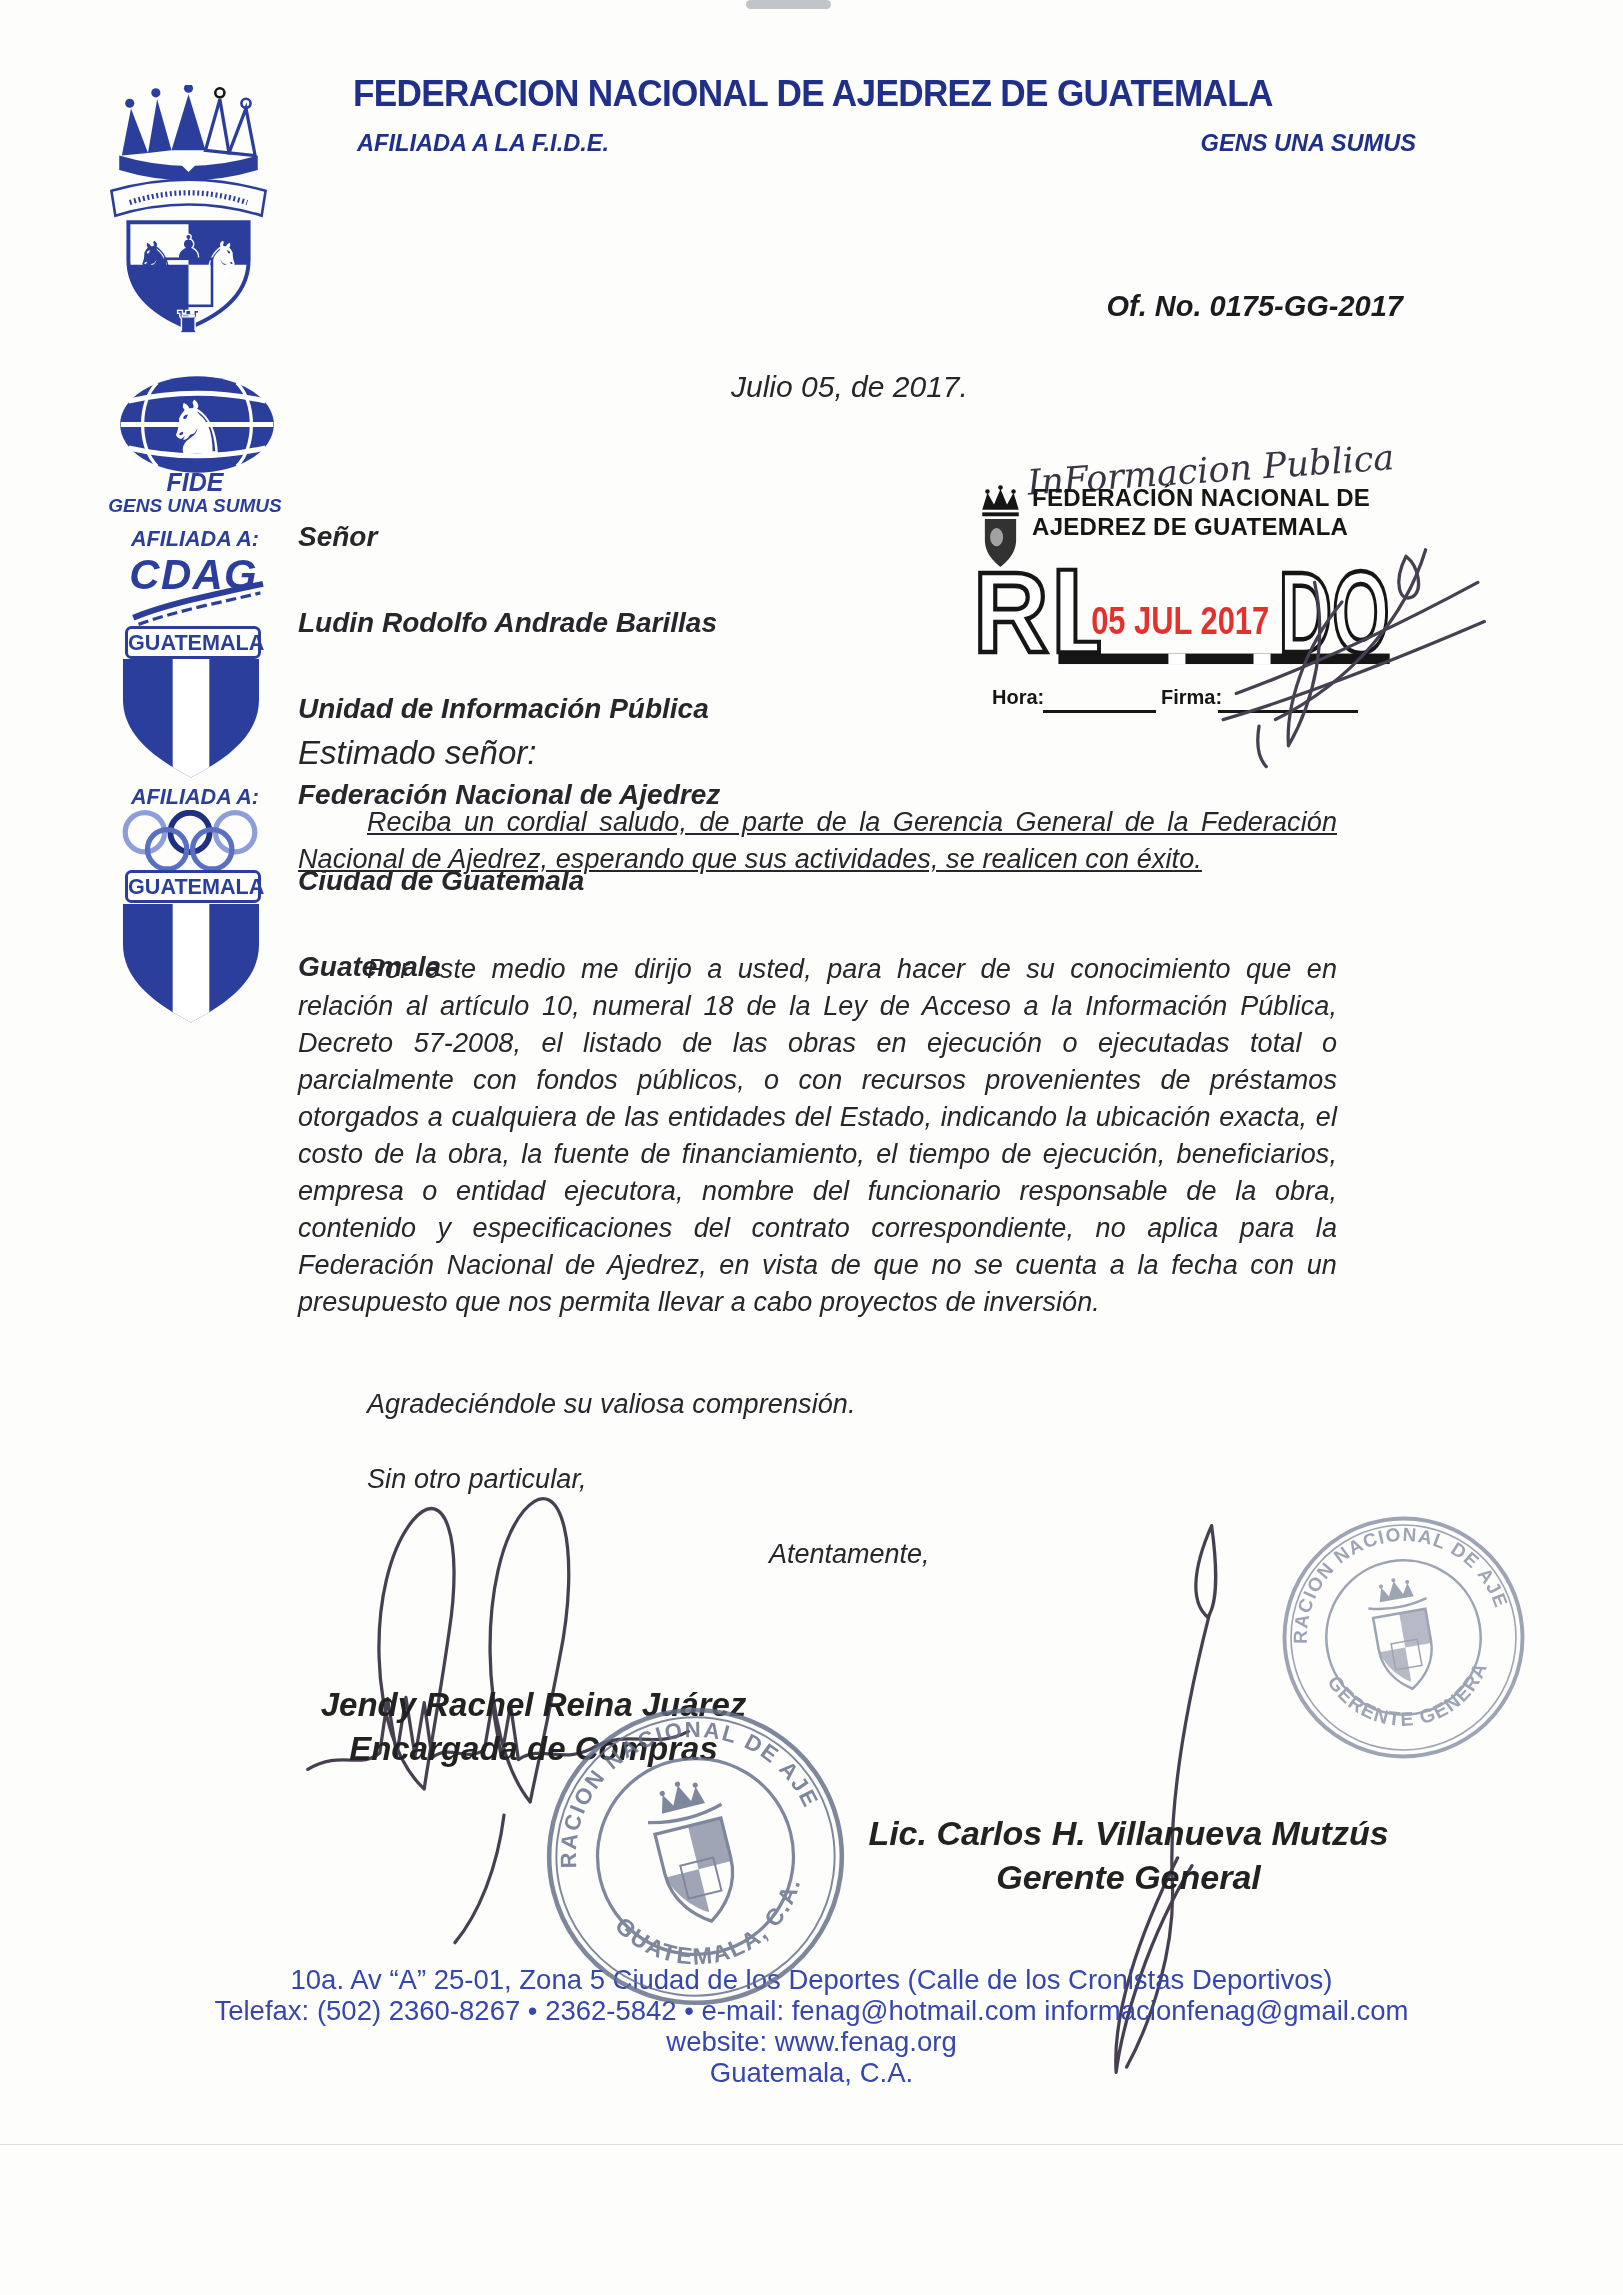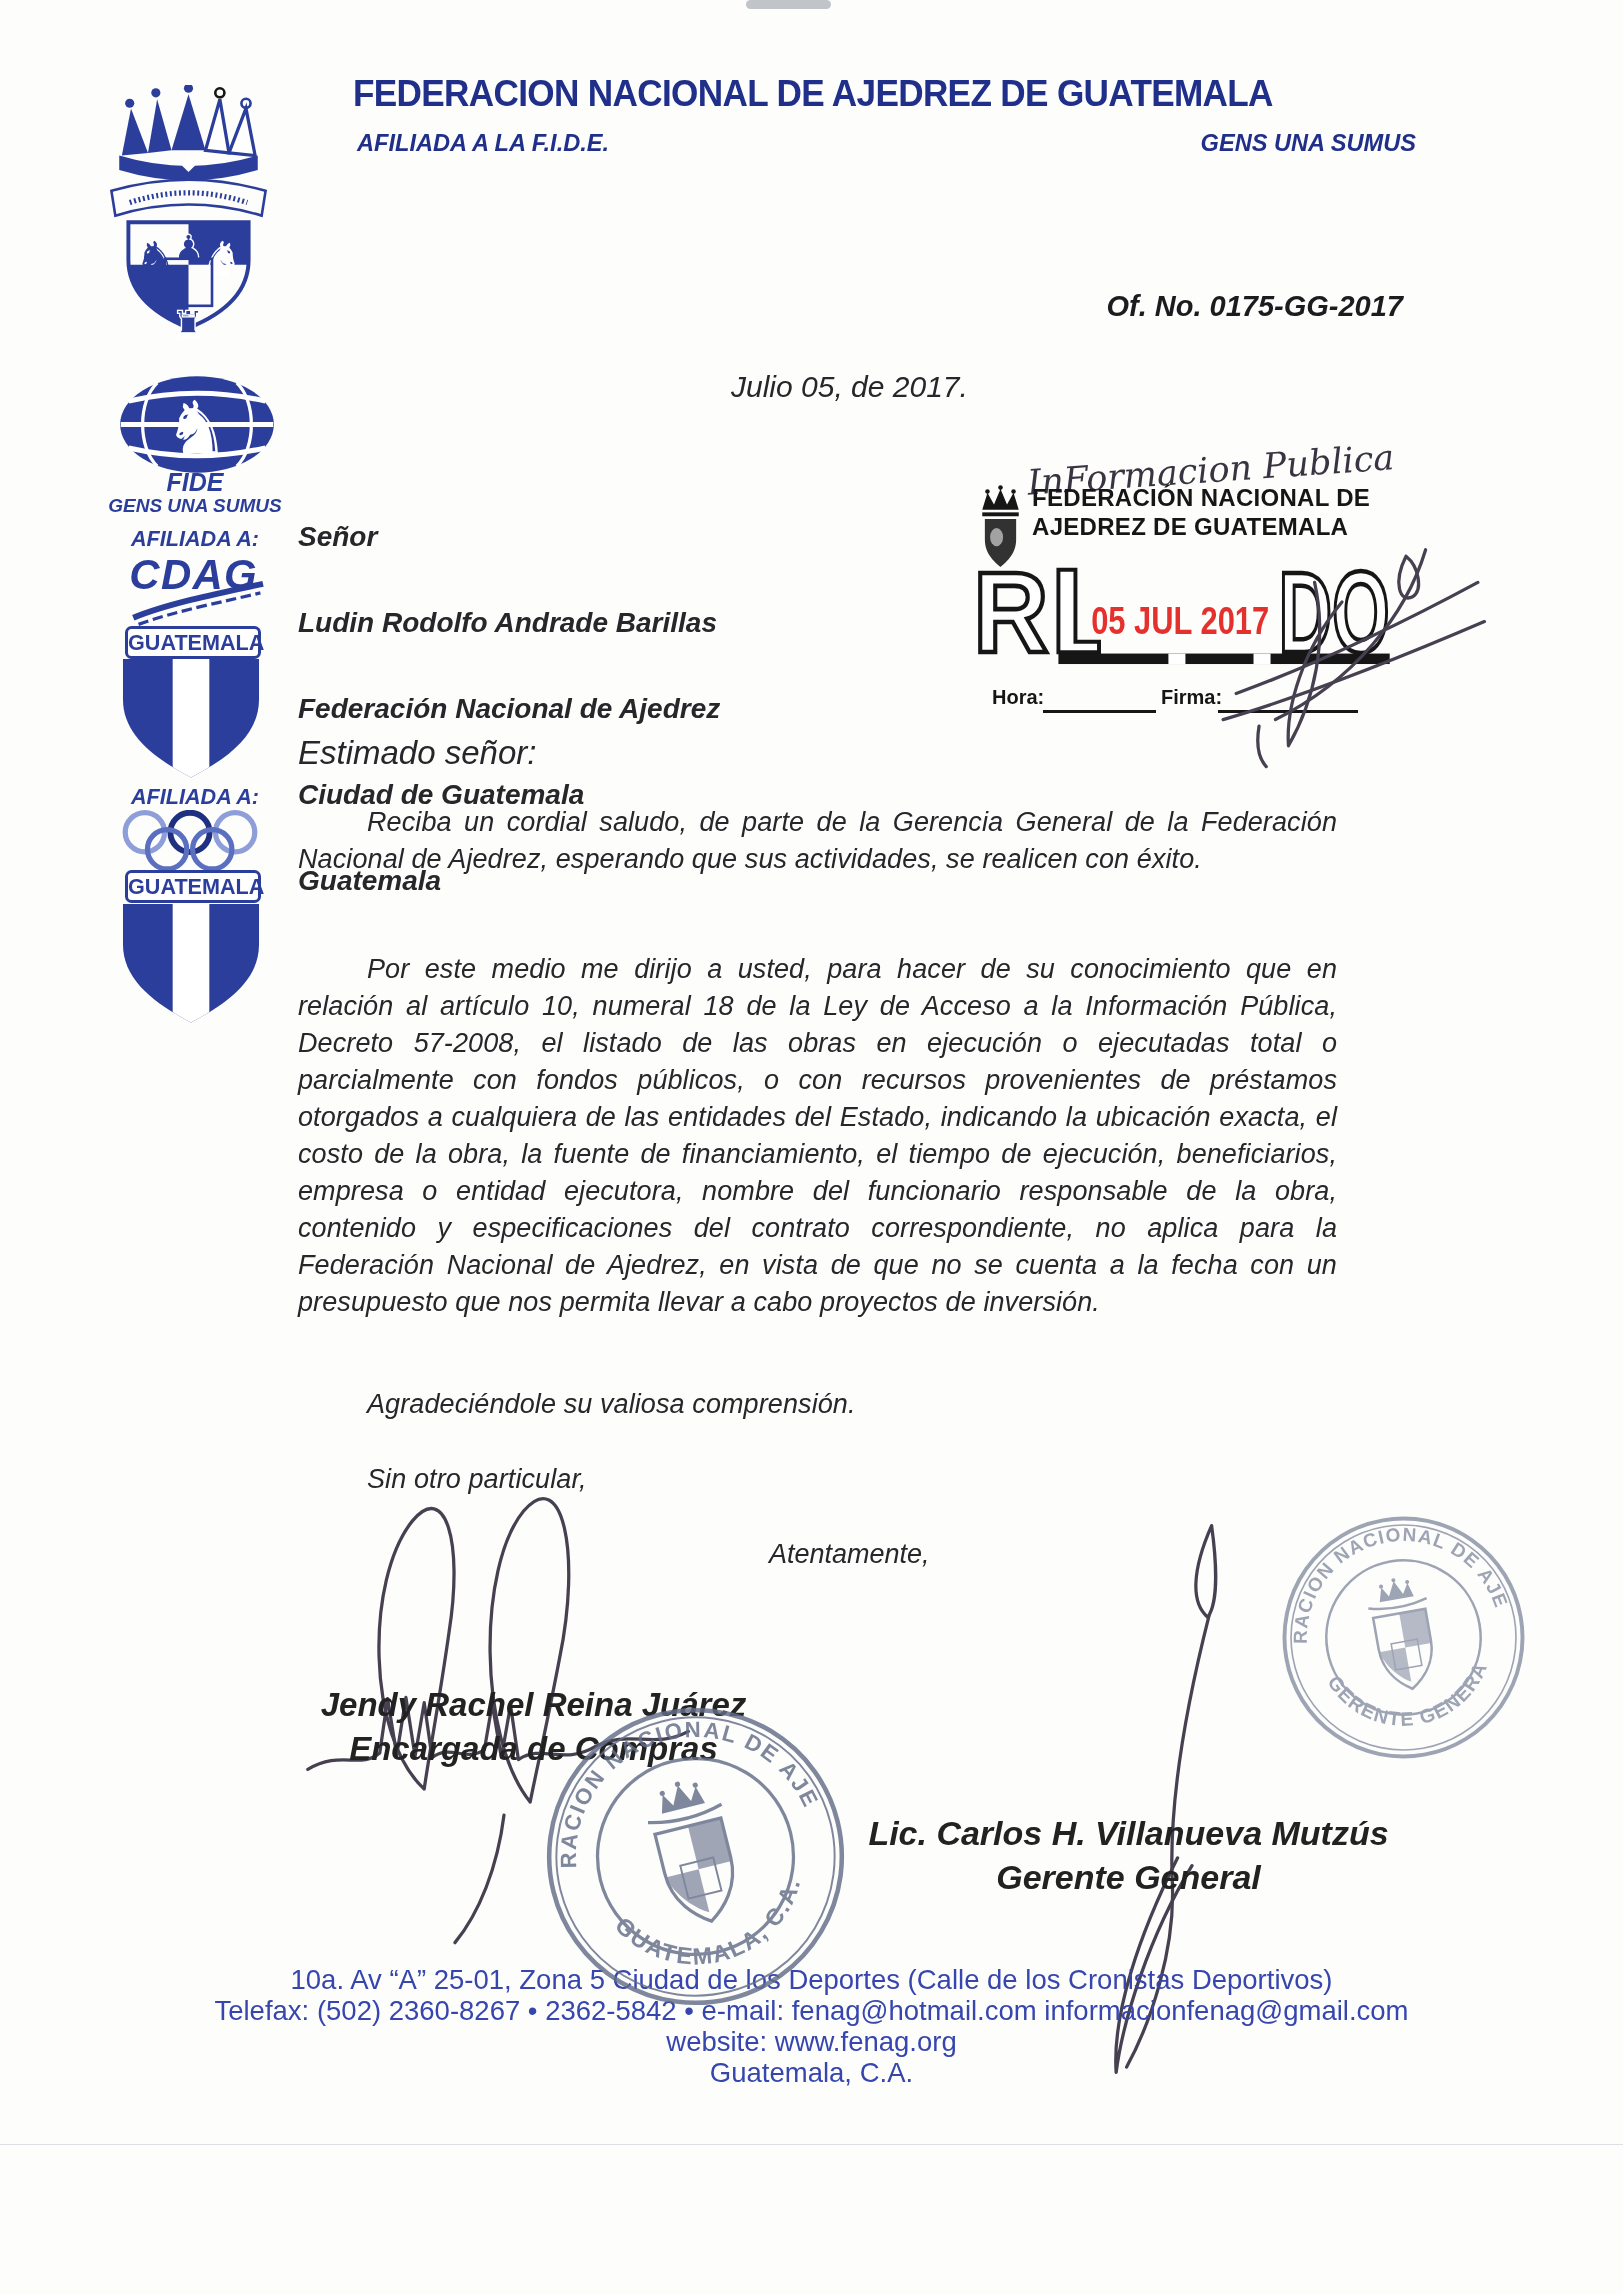--- a/index.html
+++ b/index.html
@@ -153,20 +153,21 @@
           <path d="M6,0 H214 V62 C214,116 166,152 110,181 C54,152 6,116 6,62 Z"></path>
         </clipPath>
       </defs>
     <path d="M6,0 H214 V62 C214,116 166,152 110,181 C54,152 6,116 6,62 Z" class="sb-fill"></path>
     <rect x="82" y="0" width="56" height="185" fill="#fff" clip-path="url(#sclip2)"></rect>
   </svg>
 
   <div class="abs addr" style="left:298px;top:472px;">
     <div>Señor</div>
     <div>Ludin Rodolfo Andrade Barillas</div>
+    <div>Unidad de Información Pública</div>
     <div>Federación Nacional de Ajedrez</div>
     <div>Ciudad de Guatemala</div>
     <div>Guatemala</div>
   </div>
 
   <div class="abs handnote" style="left:1027px;top:450px;">InFormacion Publica</div>
 
   <svg class="abs" style="left:977px;top:485px;" width="47" height="86" viewBox="0 0 72 132">
     <path d="M8,38 L16,12 L26,30 L36,6 L46,30 L56,12 L64,38 Z" class="ink"></path>
     <circle cx="16" cy="10" r="3.5" class="ink"></circle>
@@ -197,21 +198,21 @@
   <svg class="abs" style="left:1197px;top:530px;" width="307" height="242" viewBox="0 0 470 370">
     <path class="sig" d="M350,30 C320,130 240,230 120,290"></path>
     <path class="sig" d="M320,40 C300,80 310,112 330,102 C346,92 340,56 320,40"></path>
     <path class="sig" d="M180,80 C200,170 180,260 140,330 C136,272 162,182 222,110"></path>
     <path class="sig" d="M60,250 C170,210 300,150 430,80"></path>
     <path class="sig" d="M40,290 C160,255 300,200 440,140"></path>
     <path class="sig" d="M95,300 C90,330 95,350 106,362"></path>
   </svg>
 
   <div class="abs greet" style="left:298px;top:734px;">Estimado señor:</div>
-  <div class="abs par" style="left:298px;top:804px;">Reciba un cordial saludo, de parte de la Gerencia General de la Federación Nacional de Ajedrez, esperando que sus actividades, se realicen con éxito.</div>
+  <div class="abs par" style="left:298px;top:804px;text-decoration:underline;">Reciba un cordial saludo, de parte de la Gerencia General de la Federación Nacional de Ajedrez, esperando que sus actividades, se realicen con éxito.</div>
   <div class="abs par" style="left:298px;top:951px;">Por este medio me dirijo a usted, para hacer de su conocimiento que en relación al artículo 10, numeral 18 de la Ley de Acceso a la Información Pública, Decreto 57-2008, el listado de las obras en ejecución o ejecutadas total o parcialmente con fondos públicos, o con recursos provenientes de préstamos otorgados a cualquiera de las entidades del Estado, indicando la ubicación exacta, el costo de la obra, la fuente de financiamiento, el tiempo de ejecución, beneficiarios, empresa o entidad ejecutora, nombre del funcionario responsable de la obra, contenido y especificaciones del contrato correspondiente, no aplica para la Federación Nacional de Ajedrez, en vista de que no se cuenta a la fecha con un presupuesto que nos permita llevar a cabo proyectos de inversión.</div>
   <div class="abs par par-noj" style="left:298px;top:1386px;">Agradeciéndole su valiosa comprensión.</div>
   <div class="abs par par-noj" style="left:298px;top:1461px;">Sin otro particular,</div>
   <div class="abs salute" style="left:769px;top:1539px;">Atentamente,</div>
 
   <svg class="abs" style="left:288px;top:1462px;" width="432" height="497" viewBox="0 0 660 760">
     <path class="sig" d="M208,500 C120,420 118,180 190,90 C240,30 268,120 246,260 C232,360 215,450 208,500"></path>
     <path class="sig" d="M370,520 C290,420 290,160 360,75 C420,5 448,140 415,300 C398,390 380,470 370,520"></path>
     <path class="sig" d="M30,470 C80,440 110,470 140,445 L152,362 L166,448 L180,360 L194,450 L208,368 L220,452
                          C250,430 270,460 300,440 L312,370 L326,452 L340,372 L352,455

